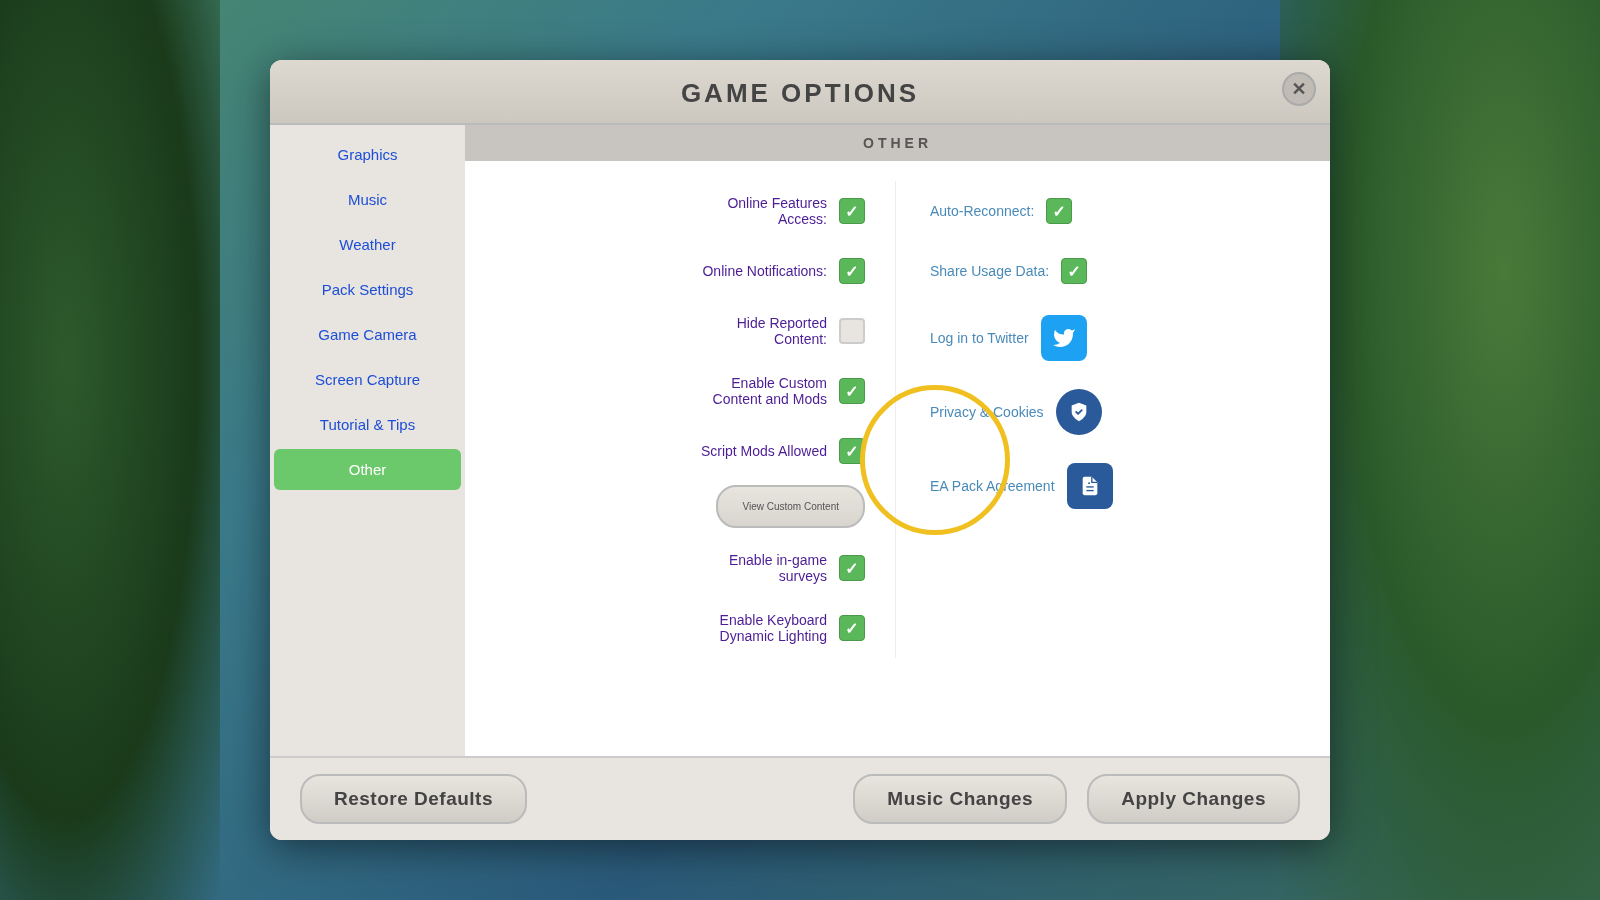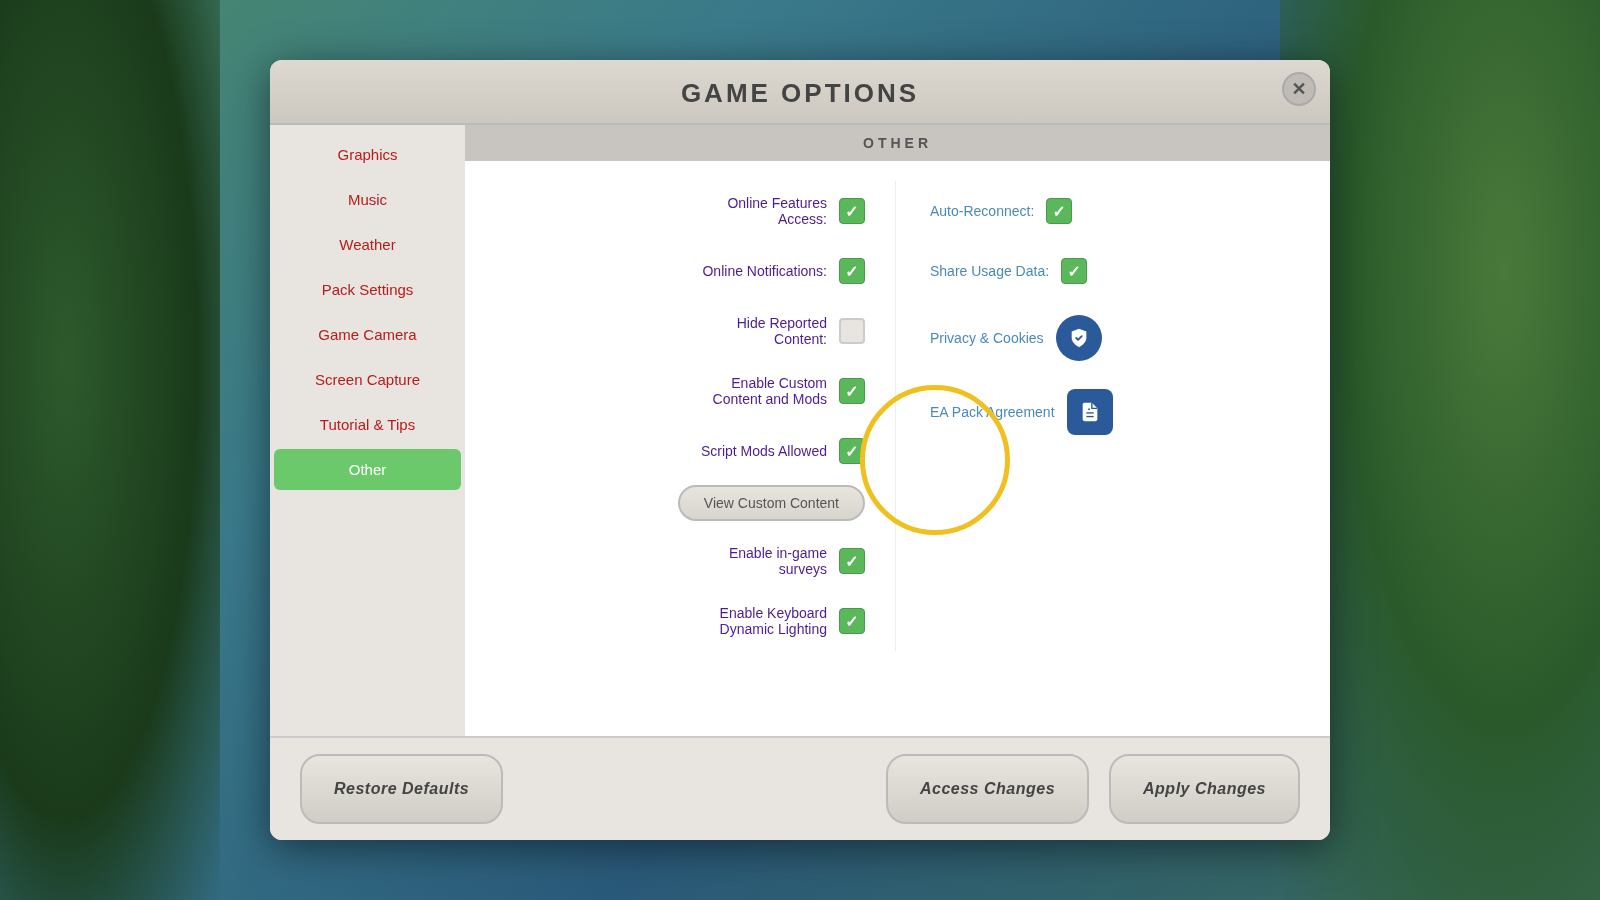--- a/index.html
+++ b/index.html
@@ -100,21 +100,21 @@
       flex-shrink: 0;
       display: flex;
       flex-direction: column;
       gap: 2px;
     }
 
     .sidebar-item {
       padding: 12px 16px;
       text-align: center;
       font-size: 15px;
-      color: #b91c1c;
+      color: #1d4ed8;
       cursor: pointer;
       border-radius: 4px;
       margin: 1px 4px;
       font-weight: 500;
     }
 
     .sidebar-item.active {
       background: #6bc96b;
       color: white;
       border-radius: 6px;
@@ -237,49 +237,48 @@
       cursor: pointer;
       color: white;
       font-size: 20px;
     }
 
     
     .view-cc-btn {
       background: linear-gradient(180deg, #e8e4de 0%, #d8d4ce 100%);
       border: 2px solid #bbb;
       border-radius: 20px;
-      padding: 8px 24px;
-      font-size: 14px;
+      padding: 14px 24px;
+      font-size: 10px;
       color: #555;
       cursor: pointer;
       font-weight: 500;
     }
 
     
     .modal-footer {
       background: #e8e4df;
       padding: 16px 30px;
       display: flex;
       justify-content: space-between;
       align-items: center;
       flex-shrink: 0;
       border-top: 2px solid #ccc;
     }
 
     .footer-btn {
       background: linear-gradient(180deg, #e8e4de 0%, #d0ccc6 100%);
       border: 2px solid #bbb;
       border-radius: 20px;
-      padding: 24px 32px;
-      font-size: 16px;
+      padding: 12px 32px;
+      font-size: 19px;
       color: #444;
       cursor: pointer;
       font-weight: 600;
       letter-spacing: 0.5px;
-      font-style: italic;
     }
 
     .footer-right {
       display: flex;
       gap: 20px;
     }
 
     
     .highlight-circle {
       position: absolute;
@@ -405,20 +404,28 @@
               </div>
             </div>
 
             <div class="setting-row-right">
               <span class="setting-label-right">Share Usage Data:</span>
               <div class="checkbox-green">
                 <span class="checkmark">✓</span>
               </div>
             </div>
 
+            <div class="setting-row-right" style="min-height:70px;">
+              <span class="setting-label-right">Log in to Twitter</span>
+              <div class="twitter-btn">
+                <svg width="24" height="24" viewBox="0 0 24 24">
+                  <path fill="white" d="M23 3a10.9 10.9 0 0 1-3.14 1.53 4.48 4.48 0 0 0-7.86 3v1A10.66 10.66 0 0 1 3 4s-4 9 5 13a11.64 11.64 0 0 1-7 2c9 5 20 0 20-11.5a4.5 4.5 0 0 0-.08-.83A7.72 7.72 0 0 0 23 3z"></path>
+                </svg>
+              </div>
+            </div>
 
             <div class="setting-row-right" style="min-height:70px;">
               <span class="setting-label-right">Privacy &amp; Cookies</span>
               <div class="shield-btn">
                 <svg width="22" height="22" viewBox="0 0 24 24">
                   <path fill="white" d="M12 22s8-4 8-10V5l-8-3-8 3v7c0 6 8 10 8 10z"></path>
                   <polyline points="9 12 11 14 15 10" fill="none" stroke="#2a5a9a" stroke-width="2" stroke-linecap="round" stroke-linejoin="round"></polyline>
                 </svg>
               </div>
             </div>
@@ -439,20 +446,20 @@
           </div>
 
         </div>
       </div>
     </div>
   </div>
 
   <div class="modal-footer">
     <button class="footer-btn">Restore Defaults</button>
     <div class="footer-right">
-      <button class="footer-btn">Access Changes</button>
+      <button class="footer-btn">Music Changes</button>
       <button class="footer-btn">Apply Changes</button>
     </div>
   </div>
 
   <div class="highlight-circle"></div>
 
 </div>
 
 </body></html>

